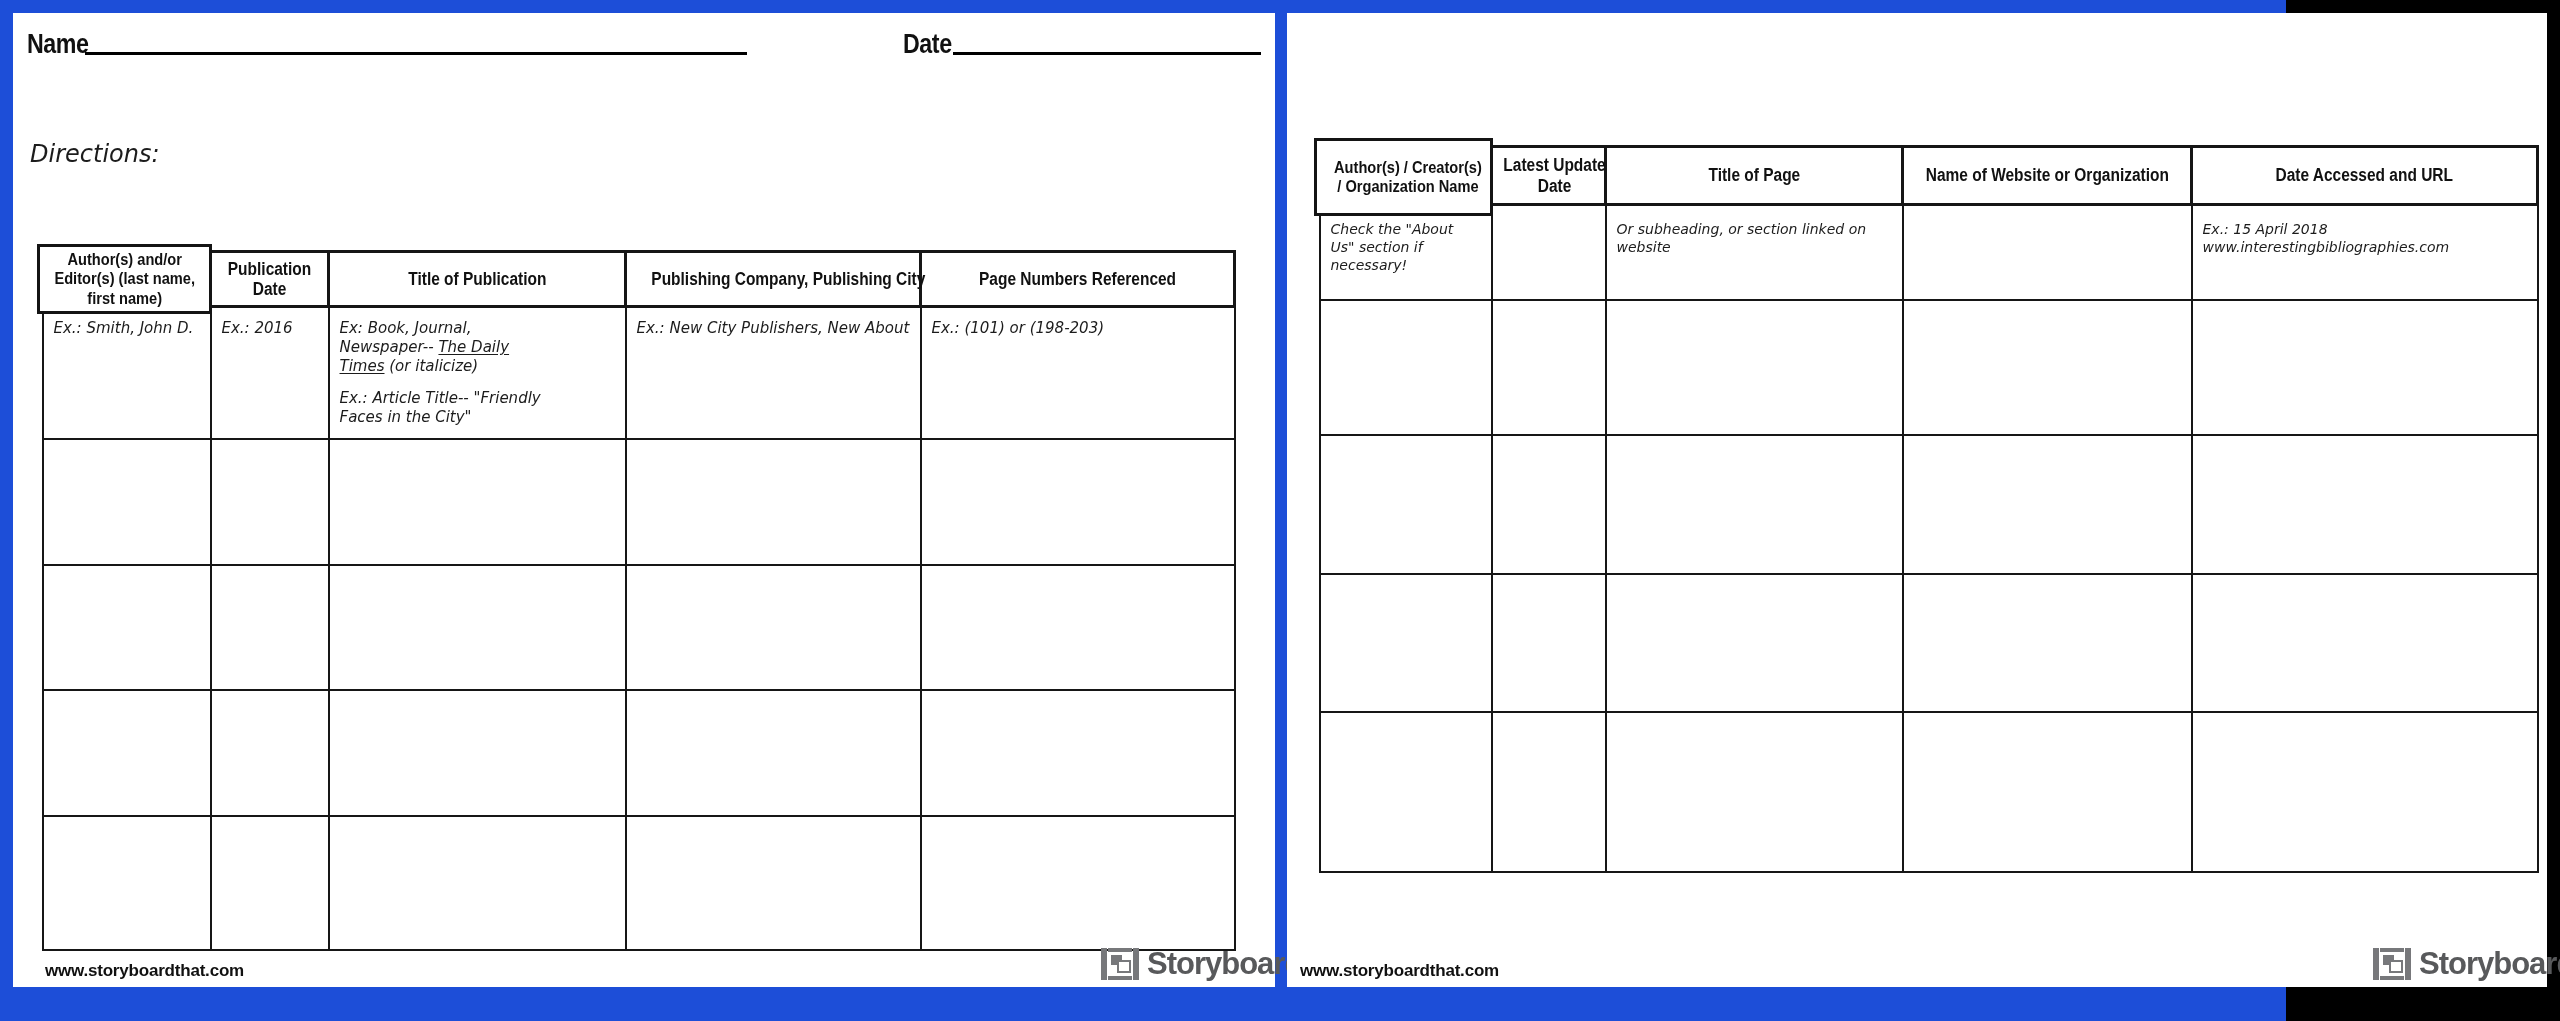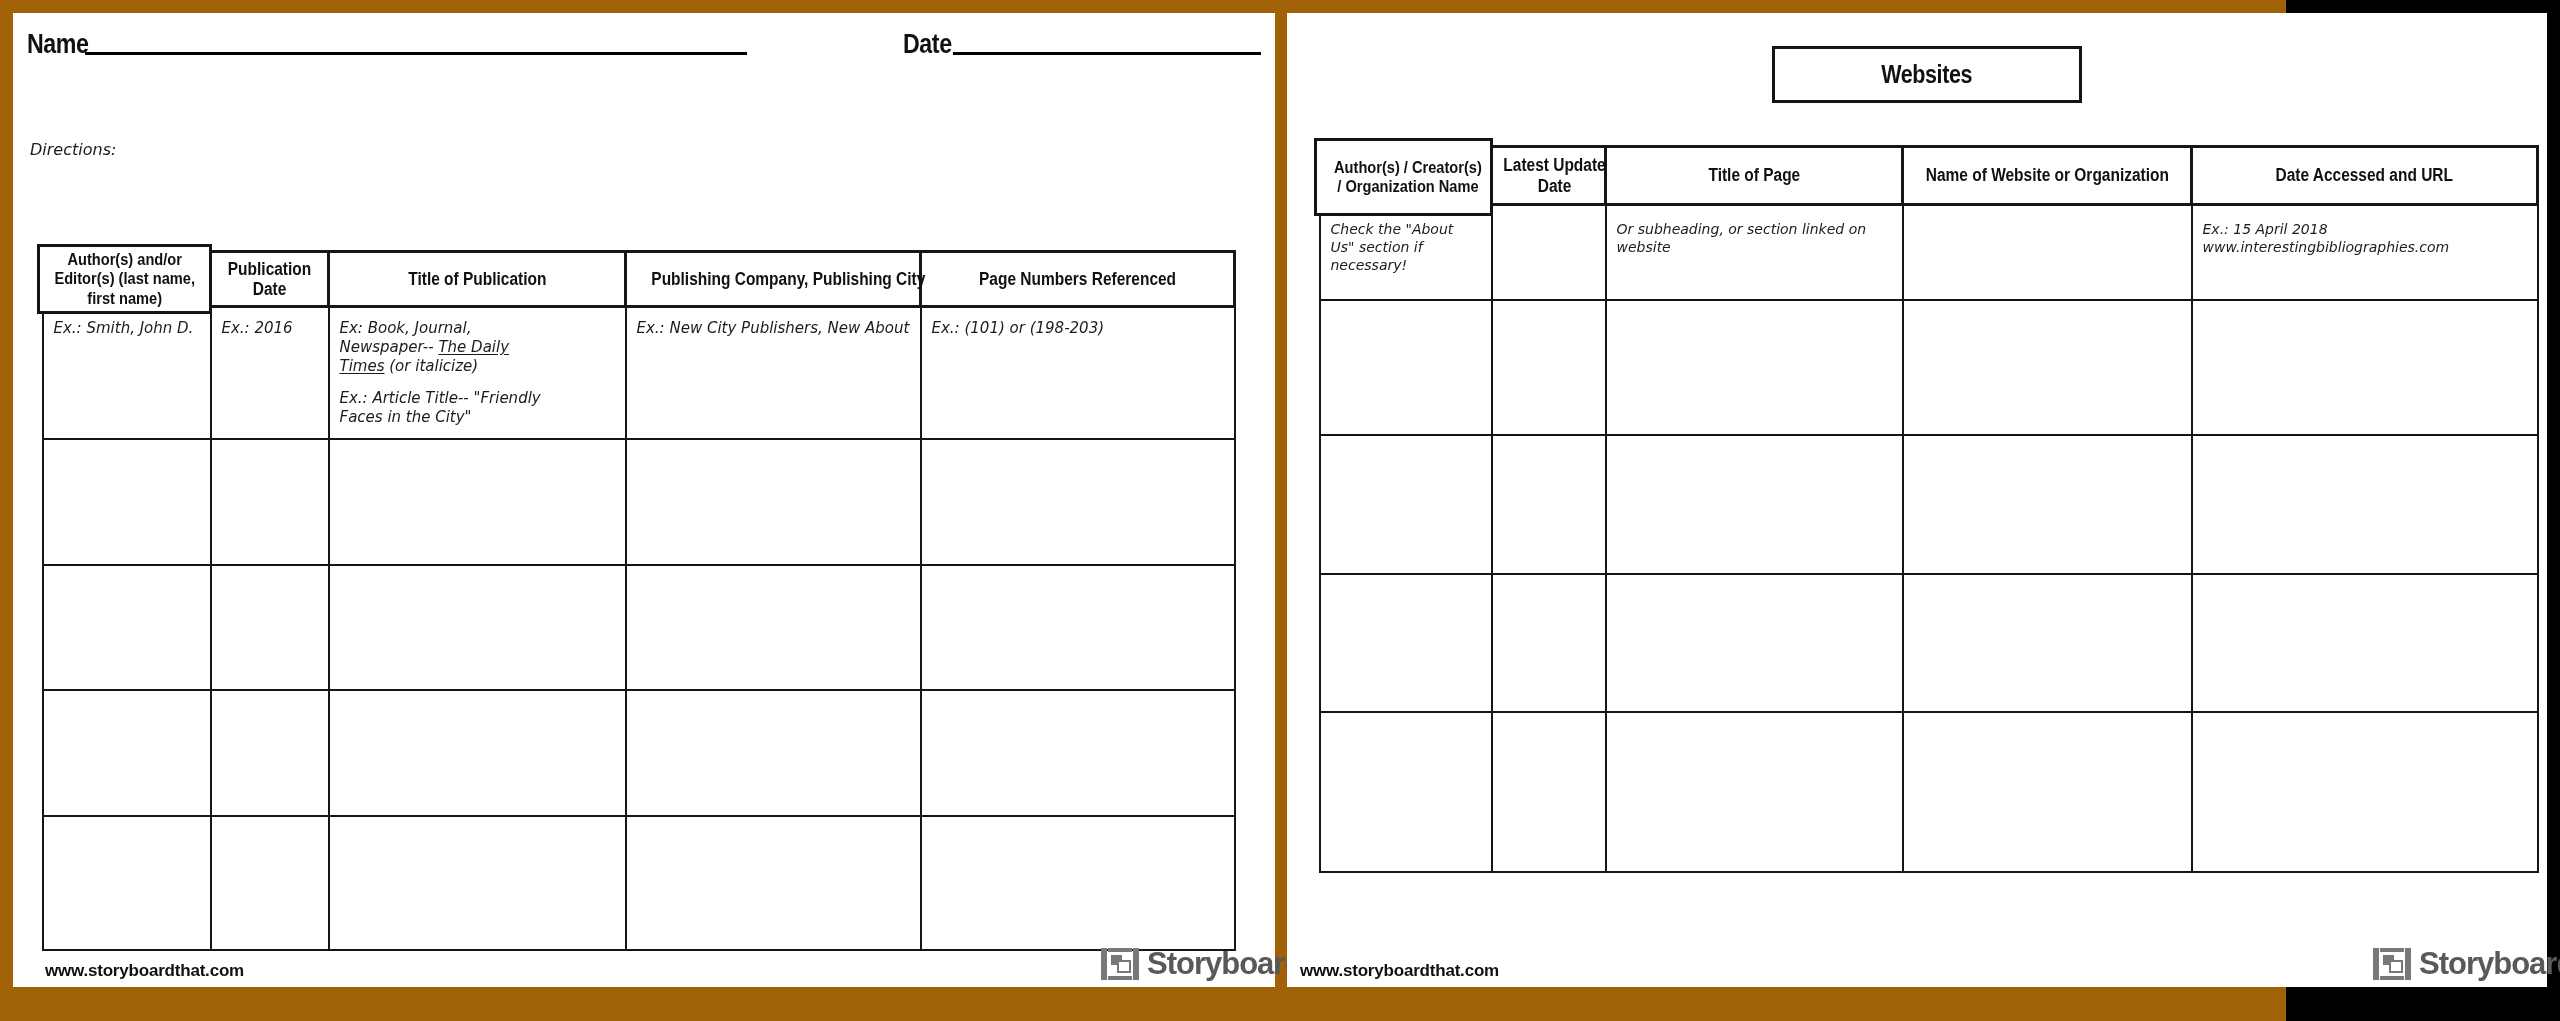--- a/index.html
+++ b/index.html
@@ -1,37 +1,37 @@
 <!DOCTYPE html>
 <html><head>
 <meta charset="utf-8">
 <style>
   * { margin:0; padding:0; box-sizing:border-box; }
   html,body { background:#000; }
   .stage {
-    position:relative; width:2286px; height:1021px; background:#a16207;
+    position:relative; width:2286px; height:1021px; background:#1d4ed8;
     font-family:"Liberation Sans", sans-serif; color:#111;
   }
   .panel { position:absolute; top:13px; height:974px; background:#fff; }
   .panel.left  { left:13px;   width:1262px; }
   .panel.right { left:1287px; width:1260px; }
 
   .abs { position:absolute; }
 
   
   .cond { display:inline-block; transform:scaleX(0.86); transform-origin:left center; white-space:pre; }
   .cond.center { transform-origin:center center; }
 
   .field-label { font-weight:bold; font-size:27px; letter-spacing:-0.5px; }
   .write-line { border-bottom:3px solid #000; height:26px; }
 
   .page-title { font-weight:bold; font-size:32px; width:100%; text-align:center; }
 
   .hand { font-family:"DejaVu Sans", sans-serif; font-style:italic; color:#1c1c1c; }
-  .directions { font-size:16px;text-align:center; }
+  .directions { font-size:24px;text-align:center; }
 
   .heading-box {
     border:3px solid #141414; background:#fff;
     display:flex; align-items:center; justify-content:center;
   }
   .heading-box .txt { font-weight:bold; font-size:25px; letter-spacing:-0.5px; }
 
   table.sheet { border-collapse:collapse; table-layout:fixed; background:#fff; }
   table.sheet td, table.sheet th { border:2px solid #161616; vertical-align:top; }
   table.sheet th {
@@ -178,23 +178,20 @@
         <rect x="17" y="14" width="12" height="11" fill="#ffffff" stroke="#77787b" stroke-width="2"></rect>
       </svg>
       <div class="logo-text">
         <span style="color:#58595b;">Storyboard</span><span style="color:#a7a9ac;">That</span>
       </div>
     </div>
   </div>
 
   <div class="panel right">
 
-    <div class="abs heading-box" style="left:485px; top:33px; width:310px; height:57px;">
-      <span class="txt cond center">Websites</span>
-    </div>
 
     <table class="sheet abs" style="left:31px; top:132px; width:1218px;">
       <colgroup>
         <col style="width:172px">
           <col style="width:114px">
           <col style="width:297px">
         <col style="width:289px">
           <col style="width:346px">
       </colgroup>
       <tbody>

